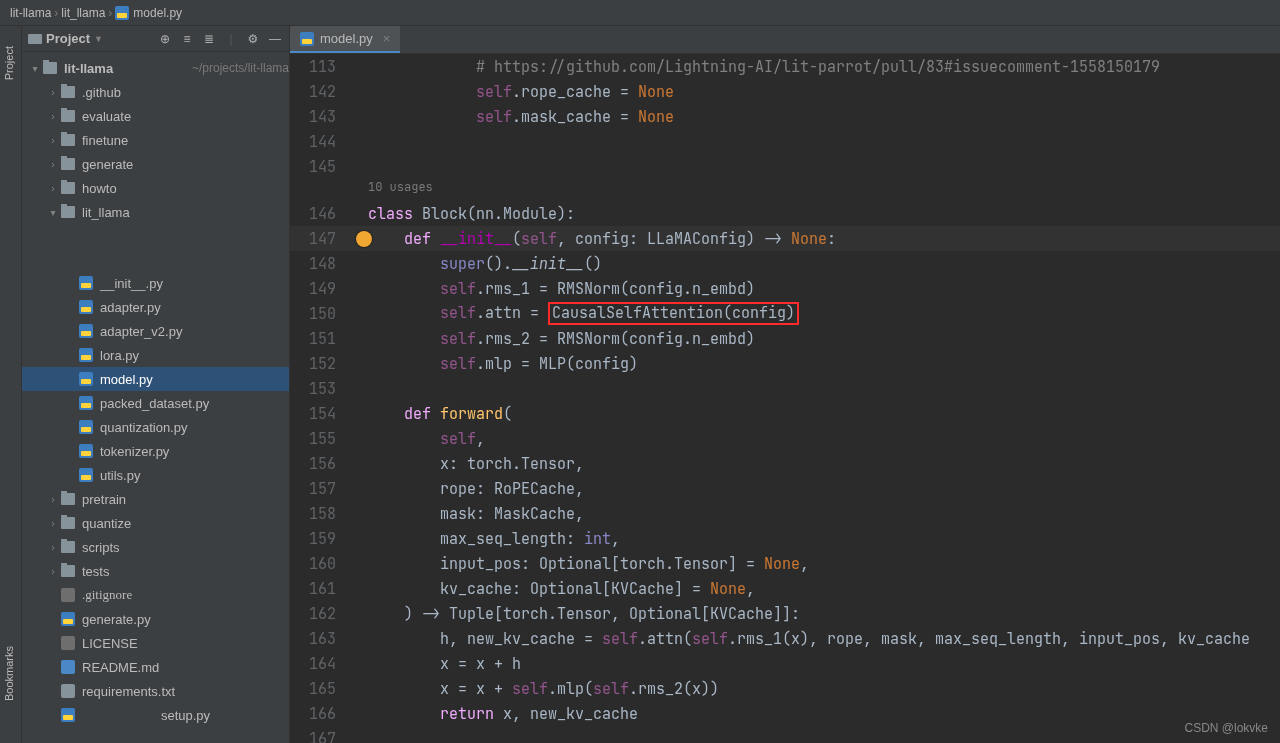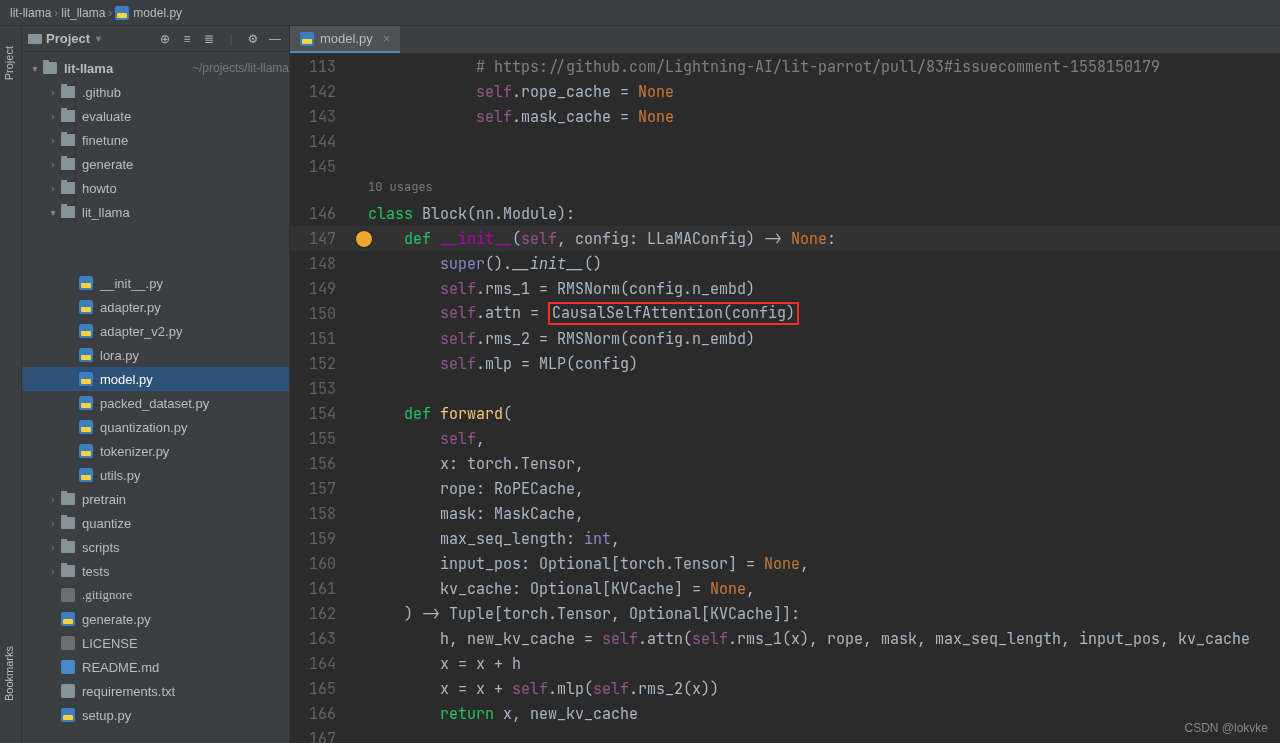--- a/index.html
+++ b/index.html
@@ -129,21 +129,21 @@
 }
 .code-text {
   font-family: "JetBrains Mono", Consolas, monospace;
   white-space: pre;
   padding-left: 18px;
 }
 .code-line.hl { background: #323232; }
 .usages-row { height: 22px; display:flex; align-items:flex-start; }
 .usages-row .code-text { color:#787878; font-size:12px; padding-left: 18px; }
 
-.kw { color: #22c55e; }
+.kw { color: #f0abfc; }
 .def { color: #ffc66d; }
 .self { color: #94558d; }
 .cls { color: #a9b7c6; }
 .comment { color: #808080; }
 .op { color: #a9b7c6; }
 .magic { color: #b200b2; }
 .dunder { color: #a9b7c6; font-style: italic; }
 .builtin { color: #8888c6; }
 .none { color: #cc7832; }
 
@@ -423,21 +423,21 @@
       </div>
       <div class="tree-row" style="padding-left: 24px;">
         <span class="arrow"></span>
         <span class="ficon">
           <svg width="14" height="14">
             <rect width="14" height="14" fill="#87939a" rx="2"></rect>
           </svg>
         </span>
         <span class="label">requirements.txt</span>
       </div>
-      <div class="tree-row" style="padding-left: 24px;">
+      <div class="tree-row" style="padding-left: 24px; text-align: center;">
         <span class="arrow"></span>
         <span class="ficon">
           <svg class="pysvg" viewBox="0 0 14 14">
             <rect width="14" height="14" fill="#3c7ebf" rx="2"></rect>
             <rect x="2" y="7" width="10" height="5" fill="#ffd43b" rx="1"></rect>
           </svg>
         </span>
         <span class="label">setup.py</span>
       </div>
     </div>

